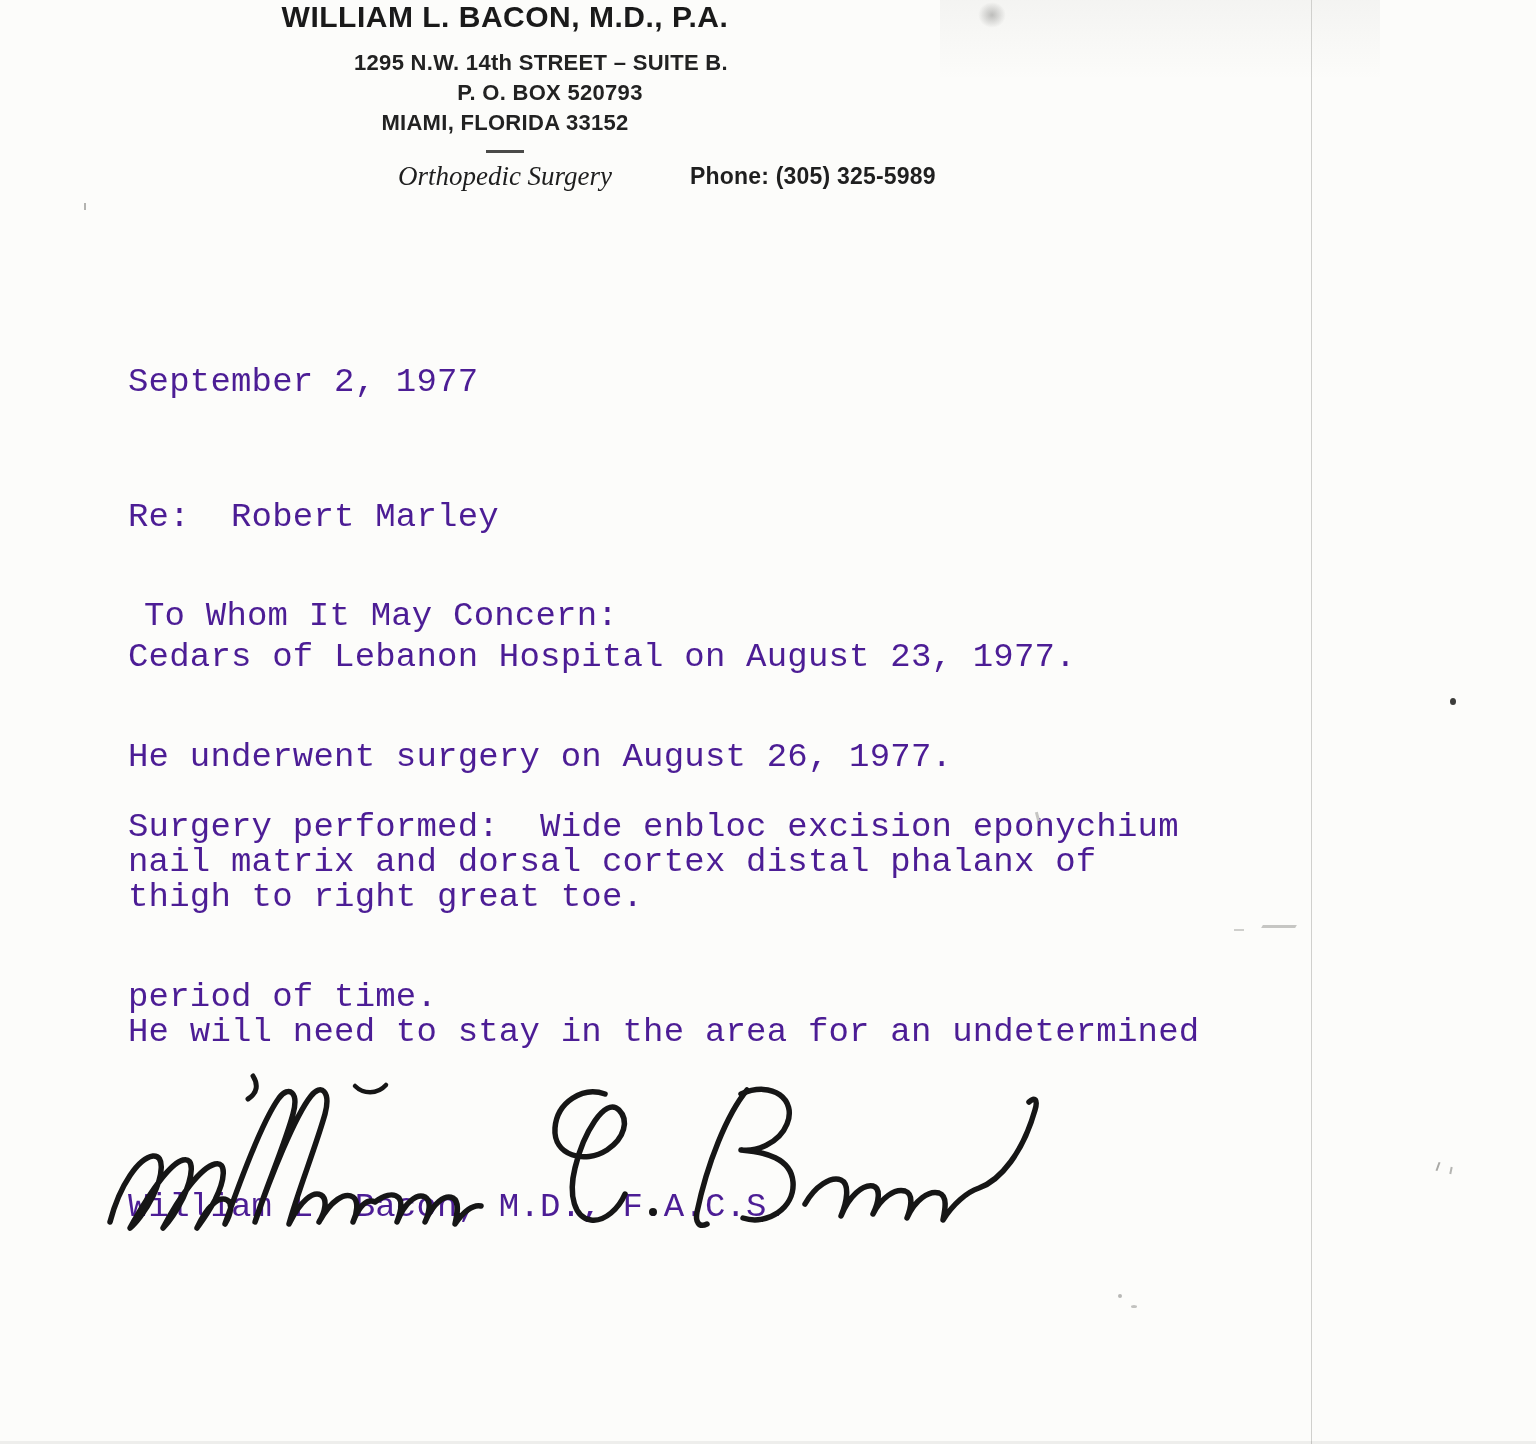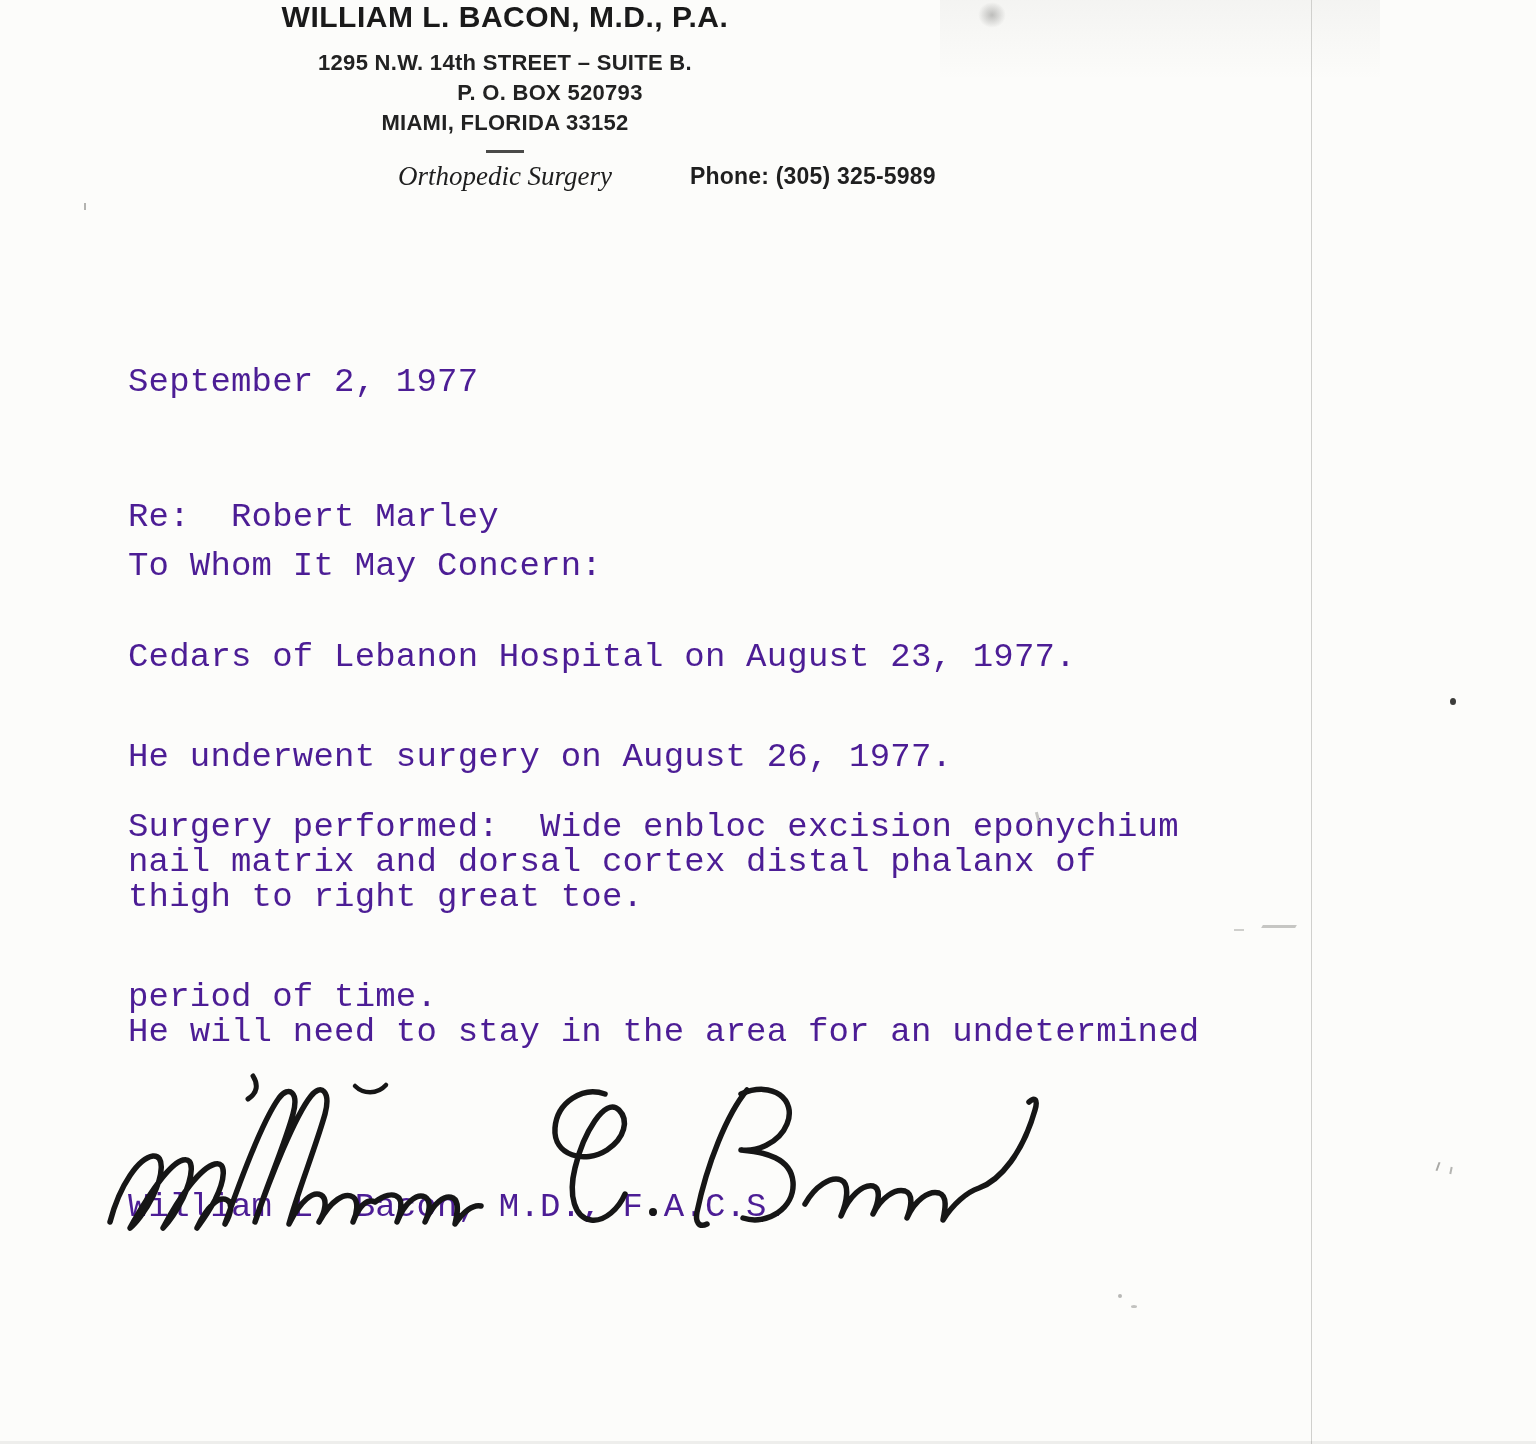--- a/index.html
+++ b/index.html
@@ -24,21 +24,21 @@
     font-family: "Liberation Sans", sans-serif;
     font-weight: 700; font-size: 30px; line-height: 34px;
     letter-spacing: 0.5px; color: #1a1a1a;
   }
   .lh-line {
     position: absolute; left: 0; width: 1010px; text-align: center;
     font-family: "Liberation Sans", sans-serif;
     font-weight: 700; font-size: 22px; line-height: 26px;
     letter-spacing: 0.3px; color: #222;
   }
-  .lh-addr1 { top: 50px; }
+  .lh-addr1 { top: 50px; padding-left: 36px; }
   .lh-addr2 { top: 80px; margin-left: 45px; }
   .lh-addr3 { top: 110px; }
   .lh-divider {
     position: absolute; left: 486px; top: 150px; width: 38px; height: 0;
     border-top: 3px solid #4a4a48;
   }
   .lh-specialty {
     position: absolute; left: 0; top: 160px; width: 1010px; text-align: center;
     font-family: "Liberation Serif", serif;
     font-style: italic; font-size: 27px; line-height: 32px; color: #1e1e1e;
@@ -53,21 +53,21 @@
   
   .tw {
     position: absolute; left: 128px;
     font-family: Liberation Mono, monospace;
     font-size: 34px; line-height: 35px; letter-spacing: 0.2px;
     color: #4c1d95;
   }
   .tw-line { white-space: pre; }
   .date       { top: 365px; }
   .re-line    { top: 500px; }
-  .salutation { top: 549px; }
+  .salutation { top: 599px; margin-left: 16px; }
   .para-1     { top: 640px; }
   .para-2     { top: 740px; }
   .para-3     { top: 810px; }
   .para-4     { top: 980px; }
   .typed-name { top: 1190px; }
 
   
   .signature {
     position: absolute; left: 105px; top: 1072px;
     width: 940px; height: 165px;

